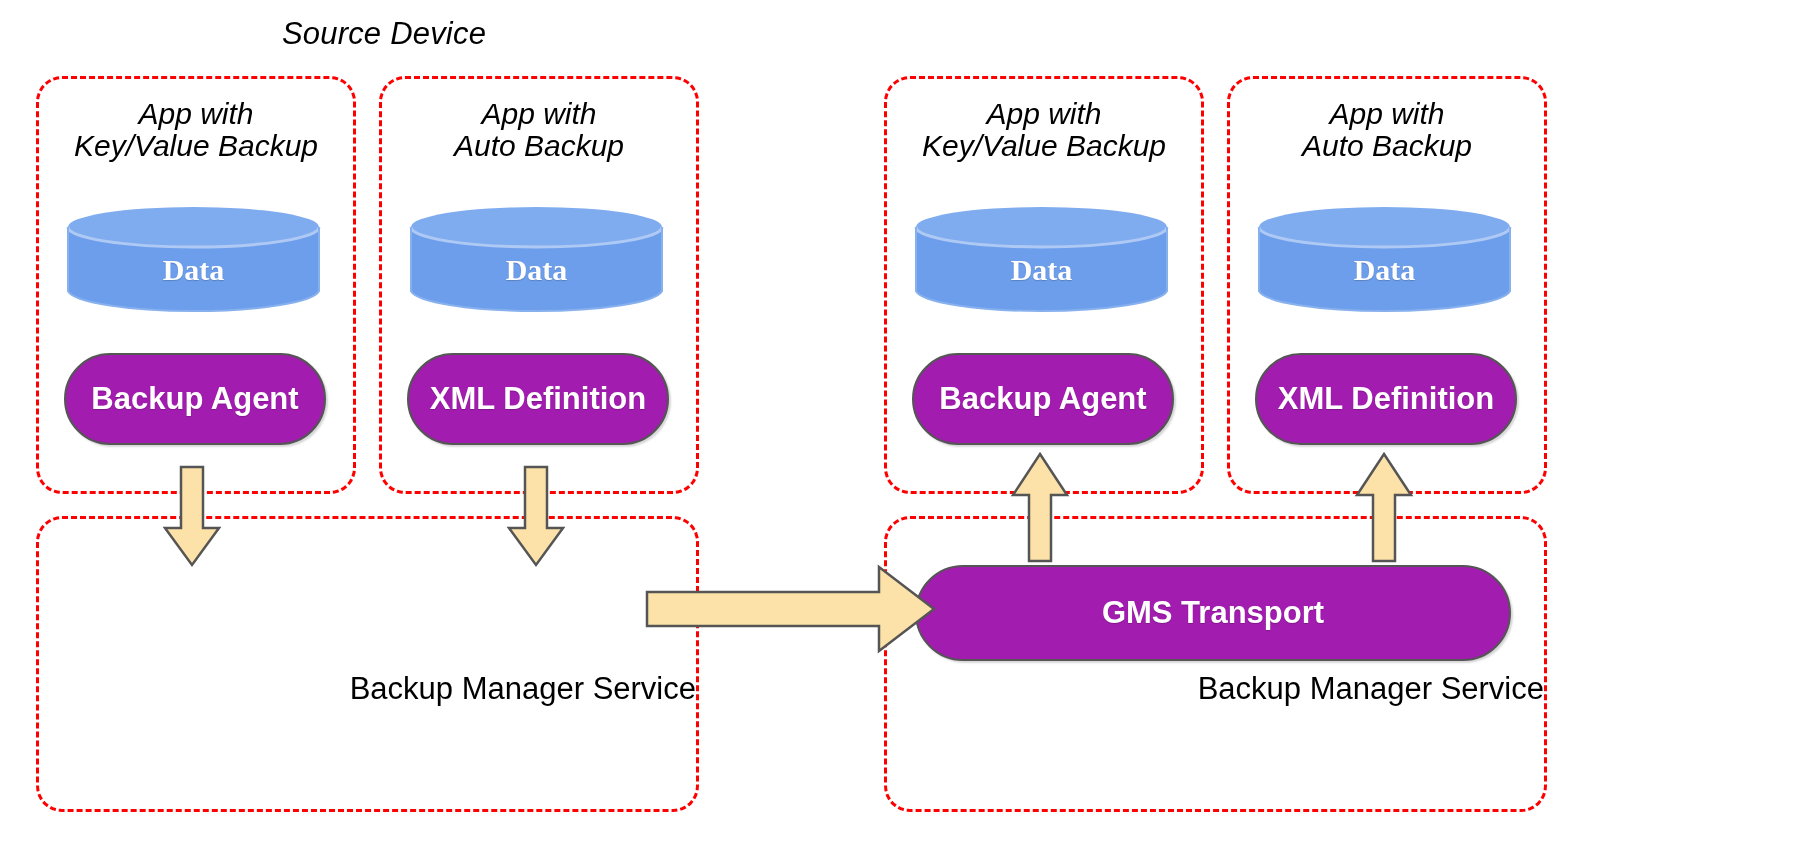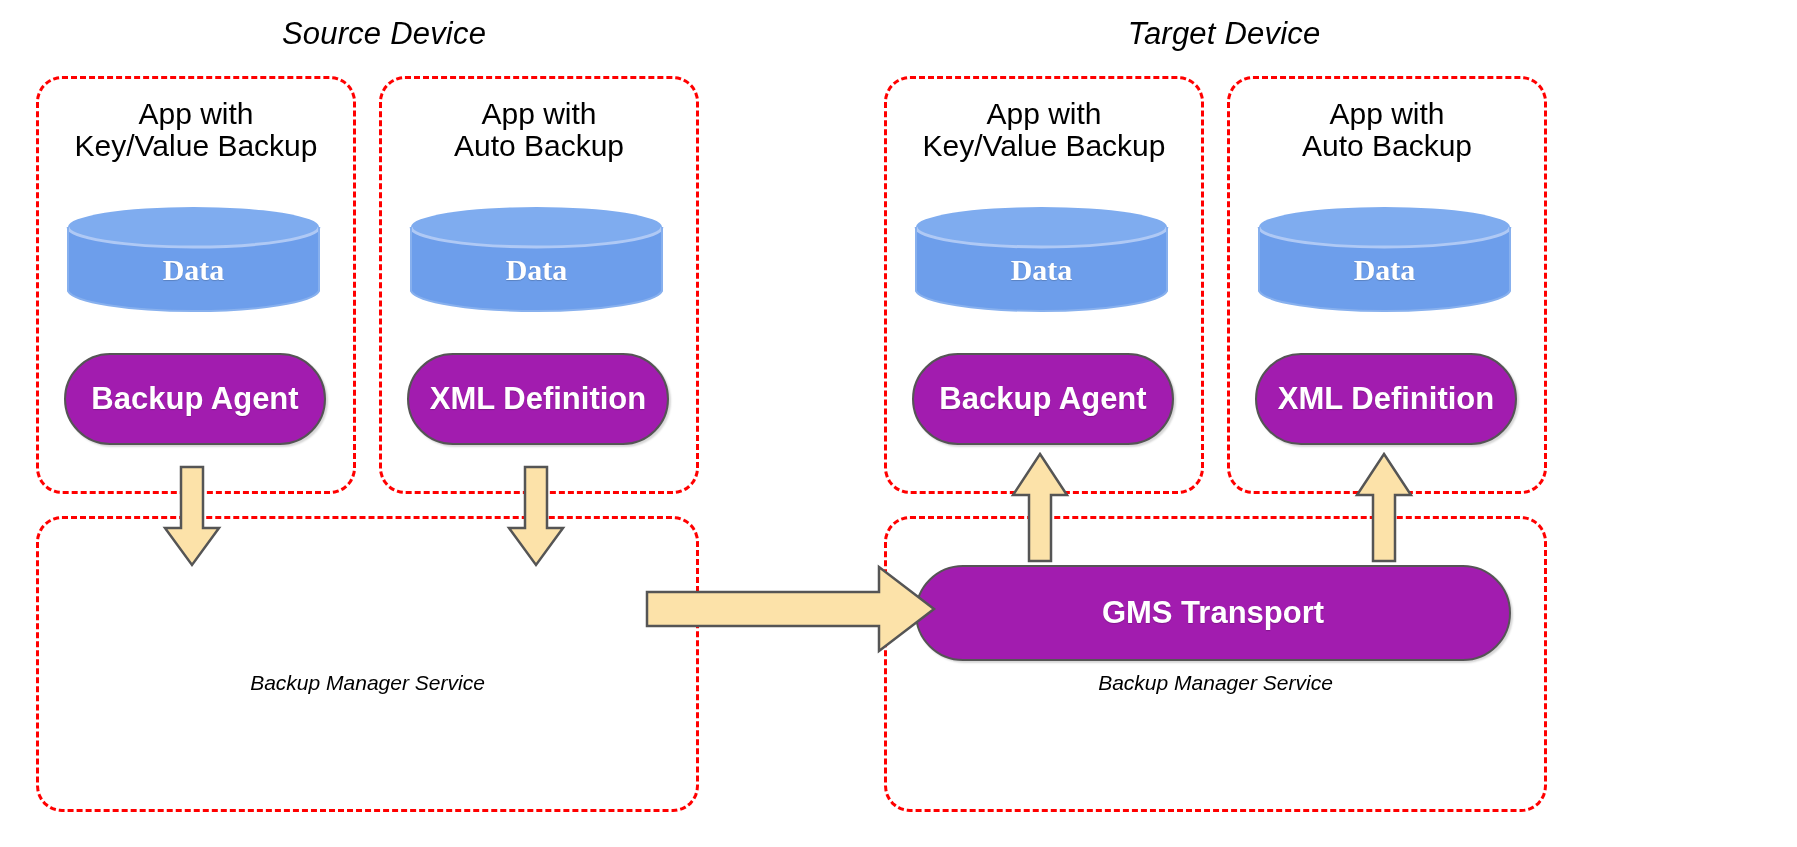--- a/index.html
+++ b/index.html
@@ -22,21 +22,21 @@
     position:absolute;
     border:3px dashed #ff0000;
     border-radius:26px;
     box-sizing:border-box;
     background:transparent;
   }
 
   
   .app-label{
     position:absolute;left:0;right:0;
-    text-align:center;
+    text-align:center;font-style:italic;
     font-size:30px;line-height:1.06;color:#000;
   }
 
   
   .cylinder{position:absolute;font-family:Liberation Serif, serif;}
   .cylinder svg{display:block;}
   .cyl-text{
     position:absolute;left:0;right:0;
     text-align:center;color:#fff;font-weight:bold;
     font-size:30px;text-shadow:0 1px 1px rgba(0,0,0,.18);
@@ -53,22 +53,22 @@
     color:#fff;font-weight:bold;font-size:31px;
     text-shadow:0 1px 1px rgba(0,0,0,.20);
     box-shadow:2px 2px 2px rgba(0,0,0,.16);
   }
   .pill.transport{
     border-radius:60px;font-size:31px;
   }
 
   
   .service-caption{
-    position:absolute;left:0;right:0;text-align:center;
-    font-style:italic;font-size:21px;color:#000;
+    position:absolute;left:0;right:0;text-align:right;
+    font-size:31px;color:#000;
   }
 
   
   .arrow{position:absolute;}
   .arrow svg{display:block;overflow:visible;}
 </style>
 </head>
 <body>
 
 <div class="stage">
@@ -121,21 +121,20 @@
     <svg width="58" height="100" viewBox="0 0 58 100">
       <path d="M18,1 L40,1 L40,62 L56,62 L29,99 L2,62 L18,62 Z" fill="#FCE2A9" stroke="#555" stroke-width="2.5" stroke-linejoin="miter"></path>
     </svg>
   </div>
   <div class="arrow" style="left:503px;top:466px;width:58px;height:100px;">
     <svg width="58" height="100" viewBox="0 0 58 100">
       <path d="M18,1 L40,1 L40,62 L56,62 L29,99 L2,62 L18,62 Z" fill="#FCE2A9" stroke="#555" stroke-width="2.5" stroke-linejoin="miter"></path>
     </svg>
   </div>
 
-  <div class="device-title" style="left:880px;top:16px;width:680px;">Target Device</div>
 
   <div class="dashed-box" style="left:880px;top:76px;width:320px;height:418px;">
     <div class="app-label" style="top:19px;">
       <span>App with</span><br>
       <span>Key/Value Backup</span>
     </div>
     <div class="cylinder" style="left:27px;top:126px;width:255px;height:108px;">
       <svg width="255" height="108" viewBox="0 0 255 108">
         <path d="M2,22 L2,86 A126,22 0 0 0 253,86 L253,22 Z" fill="#6D9EEB"></path>
         <ellipse cx="127.5" cy="22" rx="125.5" ry="20" fill="#7FACEF"></ellipse>

